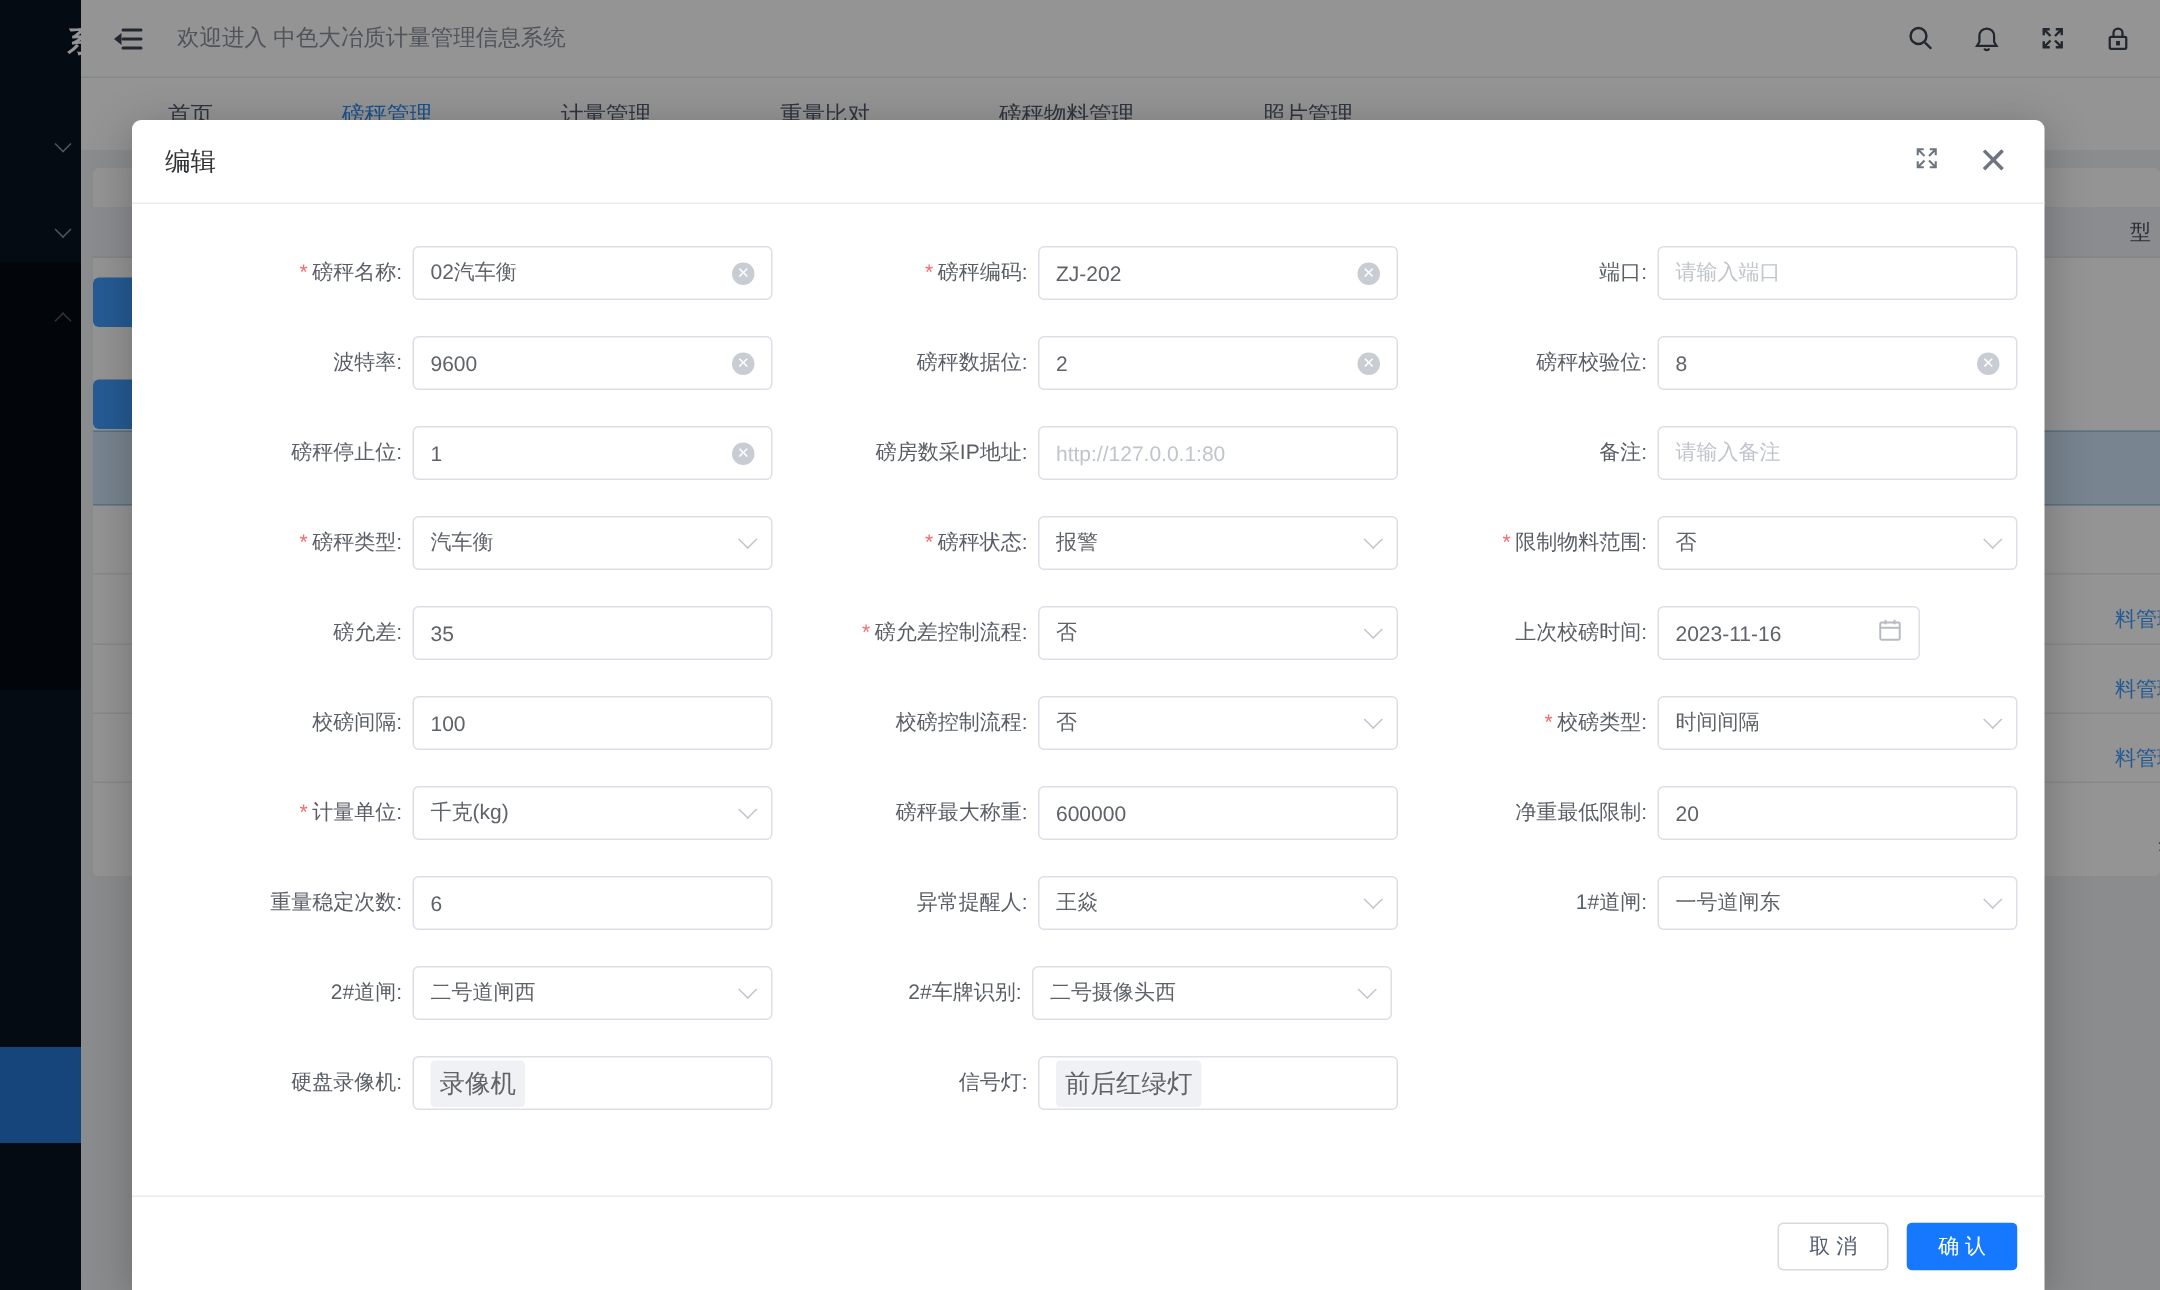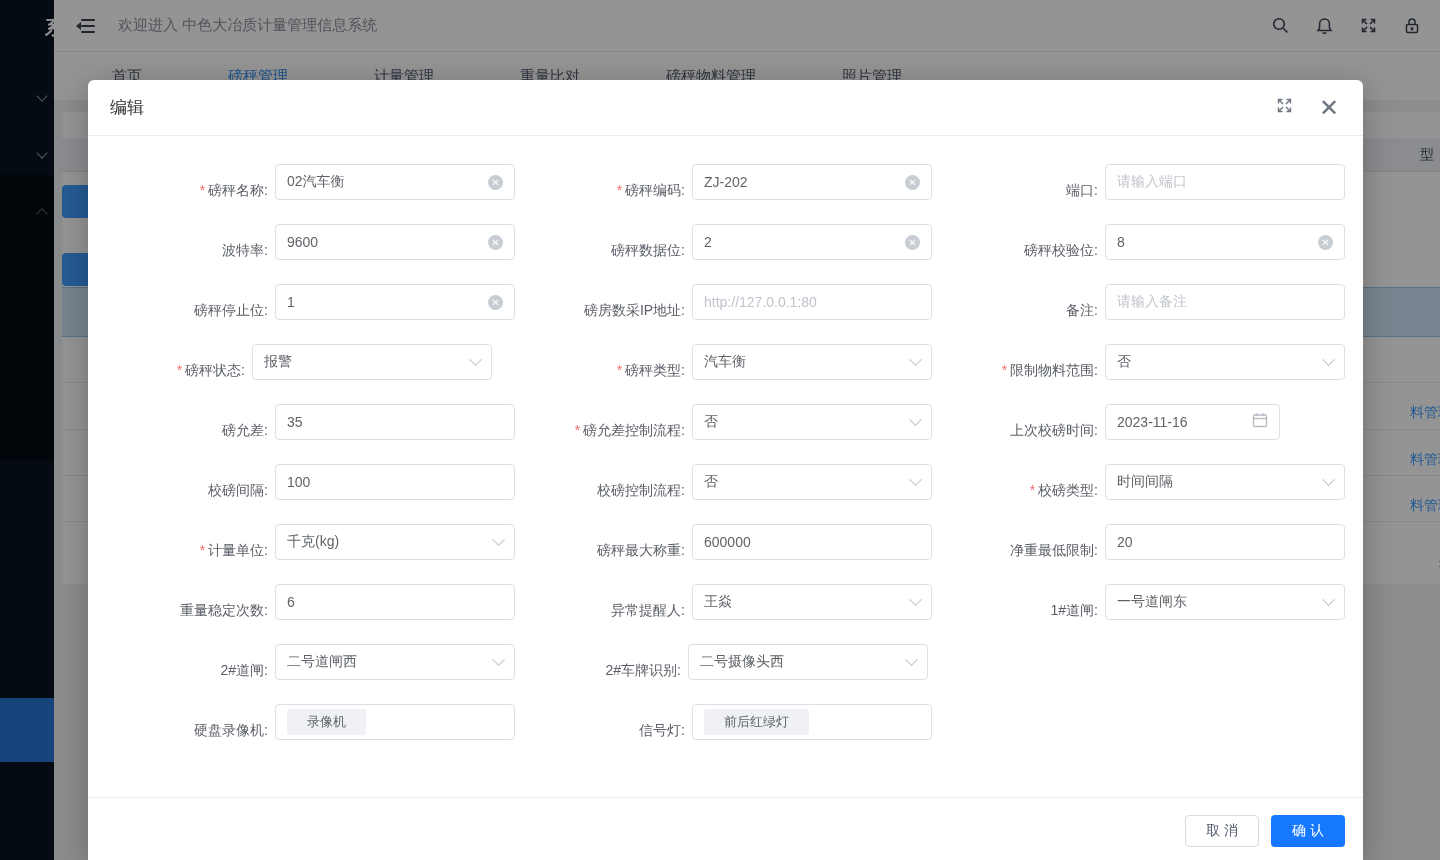--- a/index.html
+++ b/index.html
@@ -44,33 +44,33 @@
   
   .overlay { position:absolute; inset:0; background:rgba(0,0,0,0.42); z-index:5; }
   .modal { position:absolute; left:88px; top:80px; width:1275px; height:780px; background:#fff; border-radius:6px 6px 0 0; box-shadow:0 6px 30px rgba(0,0,0,0.25); z-index:6; }
   .modal-header { height:56px; display:flex; align-items:center; padding:0 24px 0 22px; border-bottom:1px solid #ececec; }
   .modal-title { font-size:17px; color:#303133; }
   .modal-hicons { margin-left:auto; display:flex; align-items:center; gap:26px; }
   .close-x { font-size:24px; color:#6d7580; line-height:1; font-weight:300; }
 
   .modal-body { padding-top:28px; height:661px; overflow:hidden; }
   .frow { display:flex; align-items:center; padding-left:17px; margin-bottom:24px; height:36px; }
-  .cell { display:flex; align-items:flex-end; }
+  .cell { display:flex; align-items:center; }
   .cell + .cell { margin-left:30px; }
   .flabel { text-align:right; padding-right:7px; font-size:14px; color:#5a5e66; white-space:nowrap; }
   .c0 .flabel { width:170px; } .c1 .flabel { width:147px; } .c2 .flabel { width:143px; }
   .req { color:#f56c6c; margin-right:3px; }
   .ctrl { width:240px; height:36px; border:1px solid #dcdfe6; border-radius:4px; background:#fff; display:flex; align-items:center; padding:0 11px; }
   .ctrl.short { width:175px; }
   .val { font-size:14px; color:#5f6368; white-space:nowrap; }
   .ph { font-size:14px; color:#c0c4cc; white-space:nowrap; }
   .clear-icon { margin-left:auto; width:15px; height:15px; border-radius:50%; background:#c8ccd3; color:#fff; font-size:10px; line-height:15px; text-align:center; flex:0 0 auto; }
   .chev { margin-left:auto; width:9px; height:9px; border-right:1.5px solid #c0c4cc; border-bottom:1.5px solid #c0c4cc; transform:rotate(45deg) translate(-2px,-2px); flex:0 0 auto; }
   .cal { margin-left:auto; flex:0 0 auto; }
-  .tag { background:#eff1f4; color:#5f6368; font-size:13px; padding:4px 20px; border-radius:3px; white-space:nowrap; }
+  .tag { background:#eff1f4; color:#5f6368; font-size:17px; padding:4px 6px; border-radius:3px; white-space:nowrap; }
 
   .modal-footer { height:62px; border-top:1px solid #ececec; display:flex; justify-content:flex-end; align-items:flex-start; gap:12px; padding:17px 18px 0 0; }
   .btn { height:32px; border-radius:4px; font-size:14px; display:flex; align-items:center; padding:0 20px; border:1px solid transparent; }
   .btn-cancel { background:#fff; border-color:#d9d9d9; color:#515a6e; }
   .btn-confirm { background:#1677ff; color:#fff; }
 </style>
 </head>
 <body>
 
 <div class="app">
@@ -241,31 +241,31 @@
             </div>
           </div>
           <div class="cell c2">
             <label class="flabel"><span>备注:</span></label>
             <div class="ctrl">
               <span class="ph">请输入备注</span>
             </div>
           </div>
         </div>
         <div class="frow">
+          <div class="cell c0">
+            <label class="flabel"><span class="req">*</span><span>磅秤类型:</span></label>
+            <div class="ctrl">
+              <span class="val">汽车衡</span>
+              <span class="chev"></span>
+            </div>
+          </div>
           <div class="cell c1">
             <label class="flabel"><span class="req">*</span><span>磅秤状态:</span></label>
             <div class="ctrl">
               <span class="val">报警</span>
-              <span class="chev"></span>
-            </div>
-          </div>
-          <div class="cell c0">
-            <label class="flabel"><span class="req">*</span><span>磅秤类型:</span></label>
-            <div class="ctrl">
-              <span class="val">汽车衡</span>
               <span class="chev"></span>
             </div>
           </div>
           <div class="cell c2">
             <label class="flabel"><span class="req">*</span><span>限制物料范围:</span></label>
             <div class="ctrl">
               <span class="val">否</span>
               <span class="chev"></span>
             </div>
           </div>

